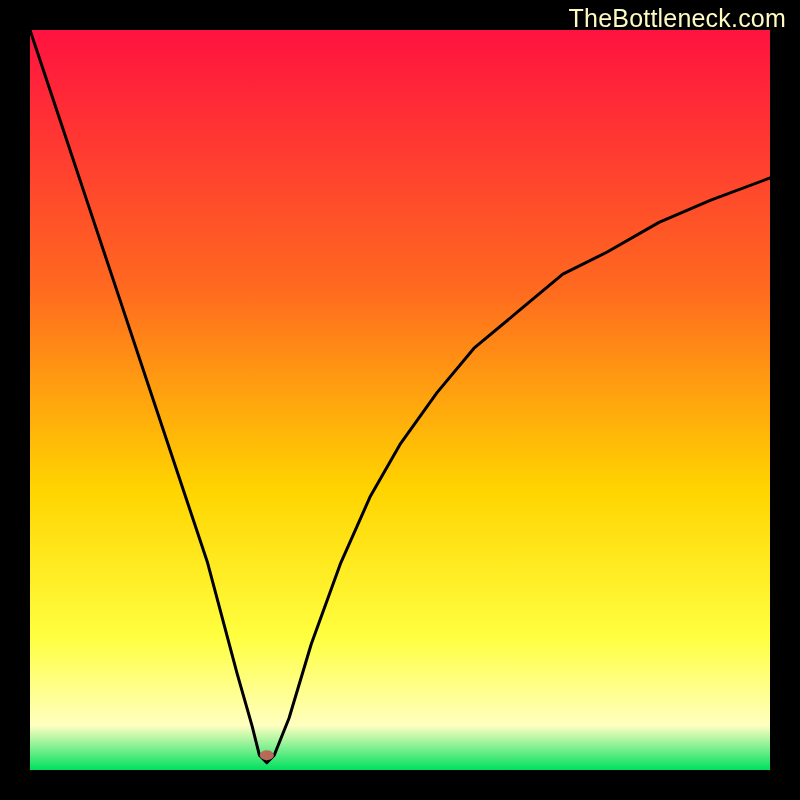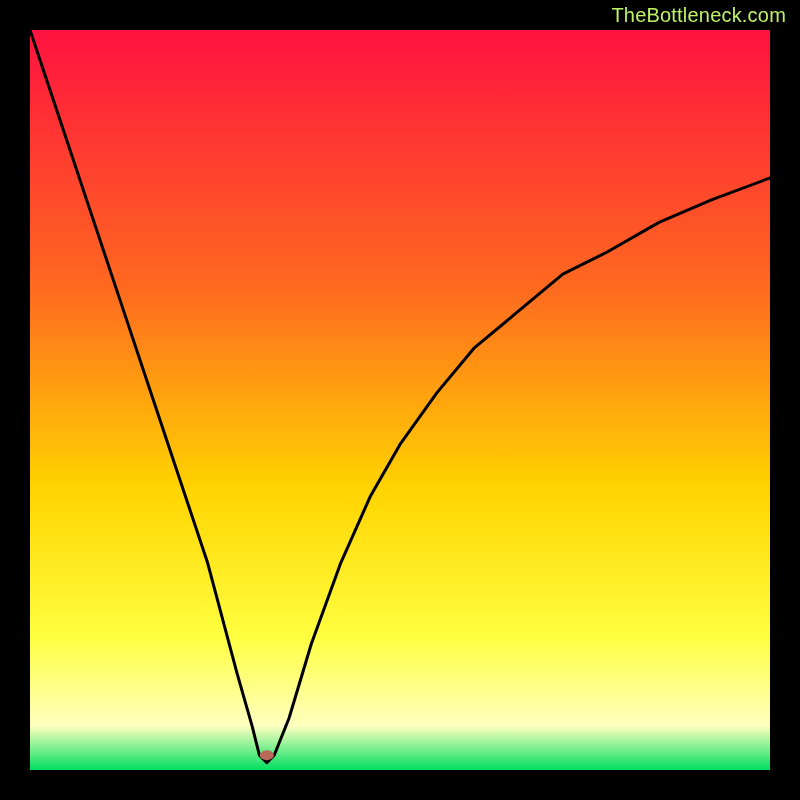--- a/index.html
+++ b/index.html
@@ -24,22 +24,22 @@
     left: 30px;
     top: 30px;
     width: 740px;
     height: 740px;
     overflow: hidden;
   }
   .watermark {
     position: absolute;
     top: 4px;
     right: 14px;
-    font-size: 20px;
-    color: #bef264;
+    font-size: 25px;
+    color: #fef9c3;
     letter-spacing: 0.2px;
     font-weight: 500;
   }
 </style>
 </head>
 <body>
 
 <div class="frame">
 
   <div class="plot">

